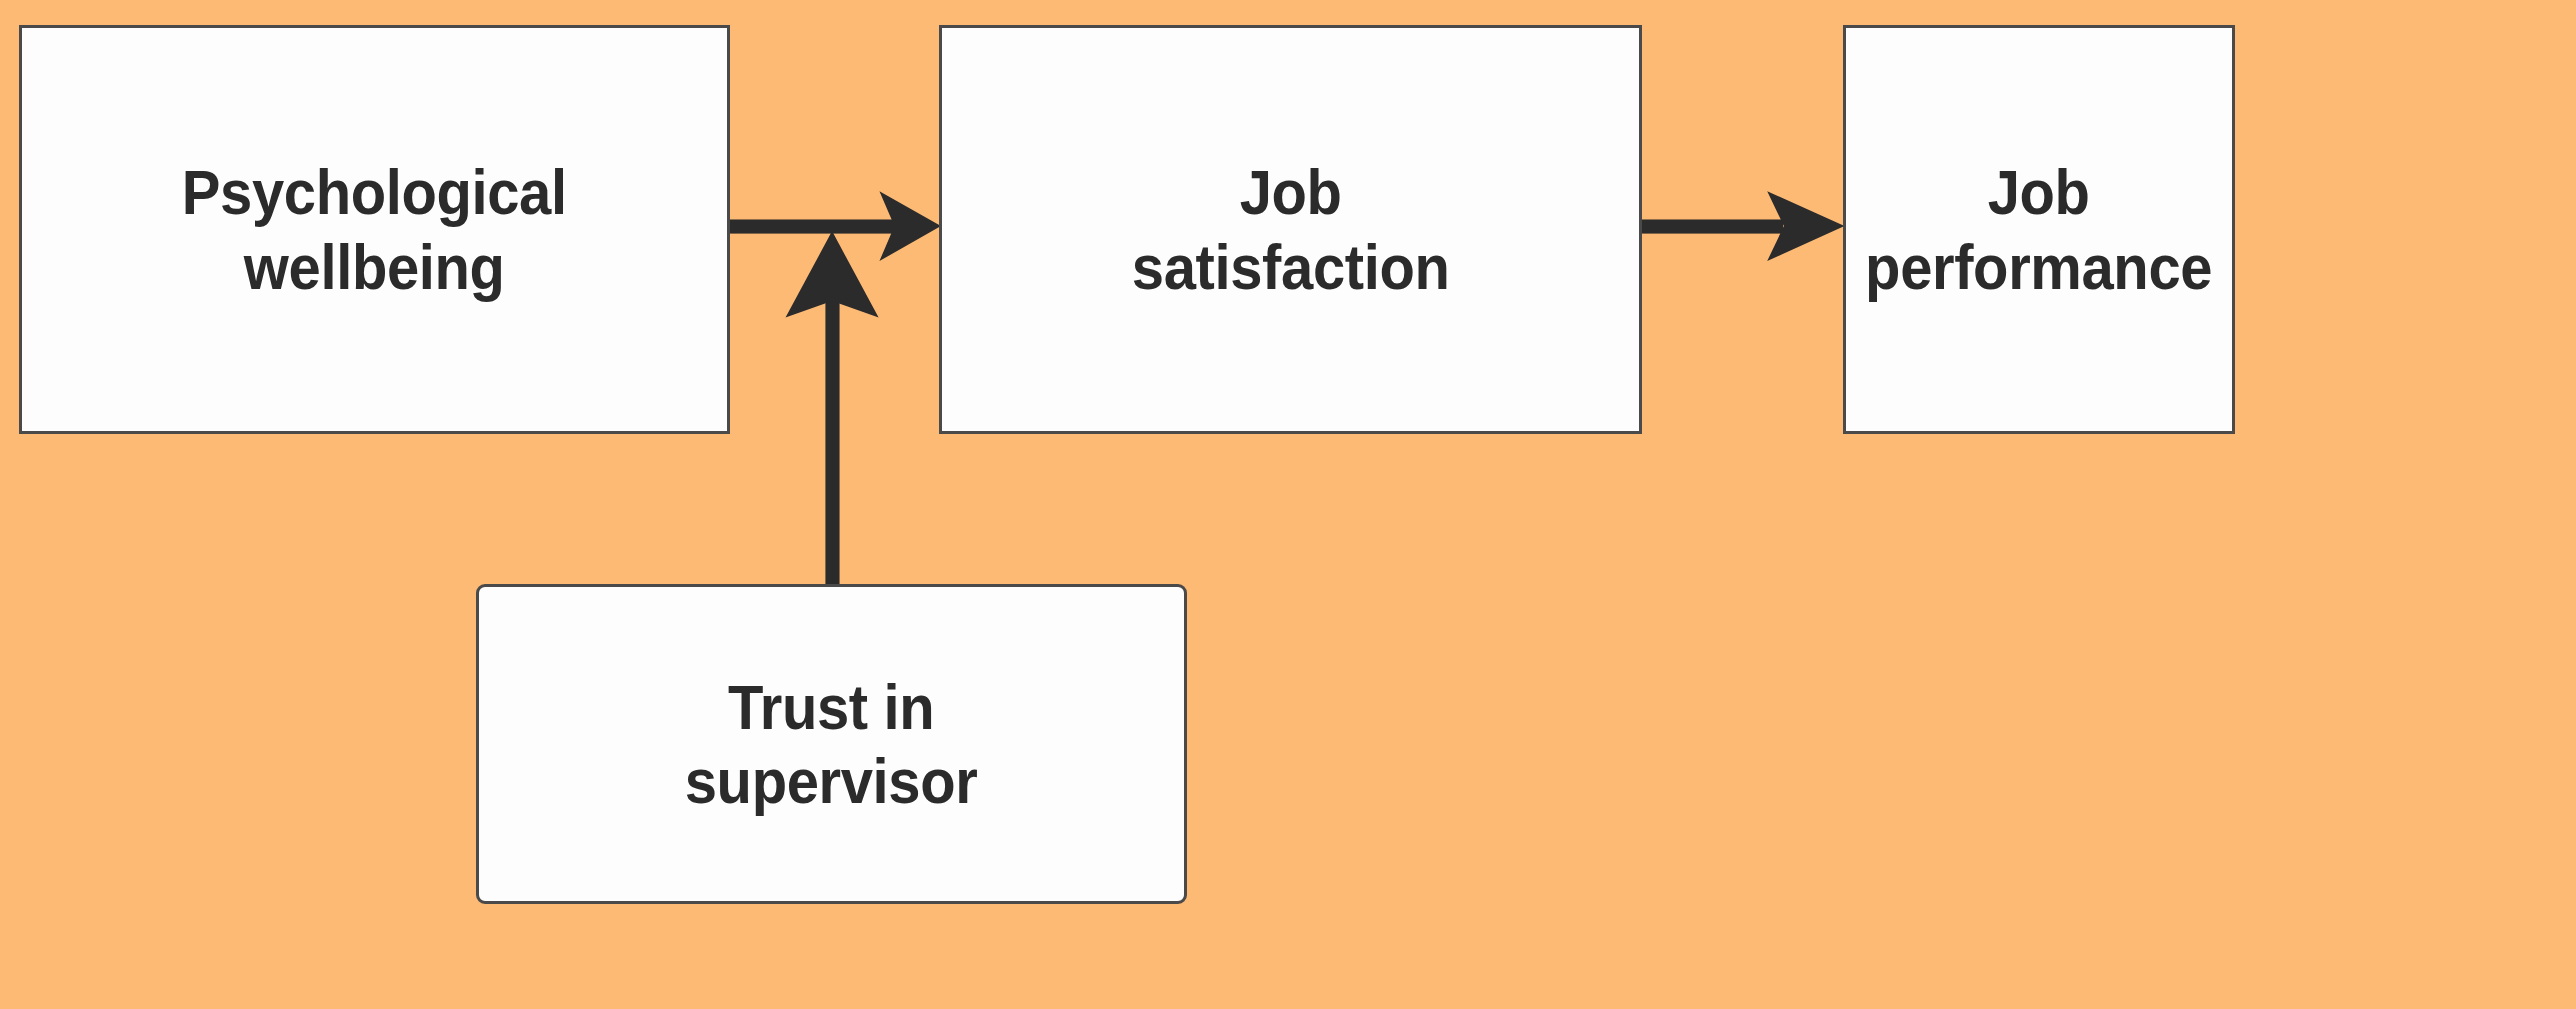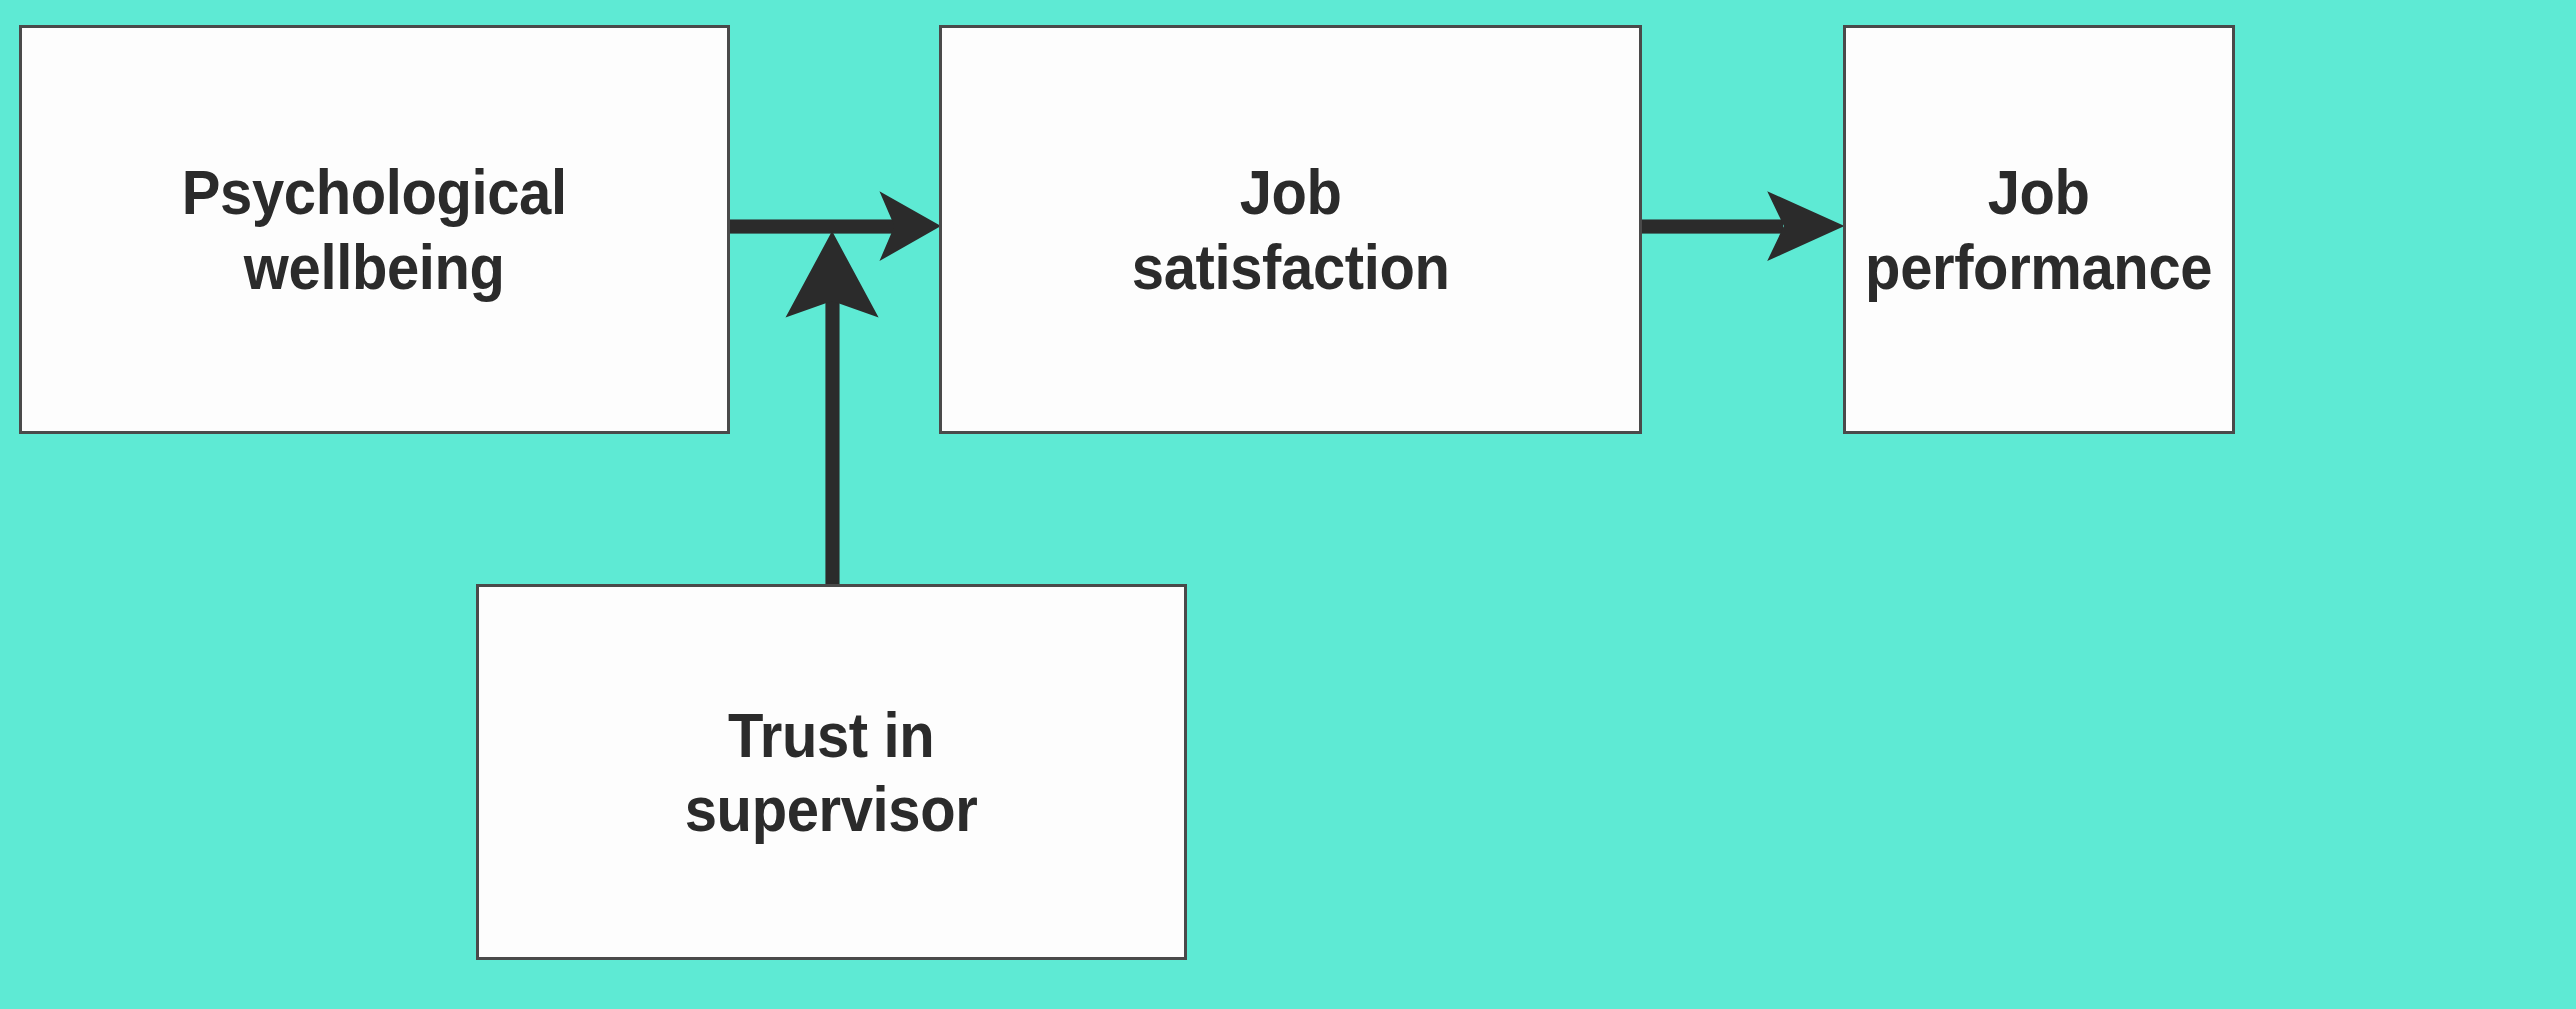--- a/index.html
+++ b/index.html
@@ -8,21 +8,21 @@
     padding: 0;
     background: #ffffff;
   }
   body {
     font-family: "Liberation Sans", sans-serif;
   }
   #diagram-canvas {
     position: relative;
     width: 2576px;
     height: 1010px;
-    background: #5eead4;
+    background: #fdba74;
     overflow: hidden;
   }
 
   
   .construct-box {
     position: absolute;
     box-sizing: border-box;
     background: #fdfdfd;
     border: 3.3px solid #4a4a4a;
     display: flex;
@@ -38,21 +38,21 @@
     letter-spacing: -0.4px;
     color: #2b2b2b;
     white-space: pre-line;
     transform: scaleX(0.92);
     transform-origin: center center;
   }
 
   #box-psychological-wellbeing { left: 19px;   top: 25px;  width: 711px; height: 409px; }
   #box-job-satisfaction        { left: 939px; top: 25px;  width: 703px; height: 409px; }
   #box-job-performance         { left: 1843px; top: 25px;  width: 392px; height: 409px; }
-  #box-trust-in-supervisor     { left: 476px;  top: 584px; width: 711px; height: 376px; }
+  #box-trust-in-supervisor     { left: 476px;  top: 584px; width: 711px; height: 320px; border-radius: 9px; }
 
   
   #connector-layer {
     position: absolute;
     left: 0;
     top: 0;
     width: 2576px;
     height: 1010px;
     pointer-events: none;
   }

